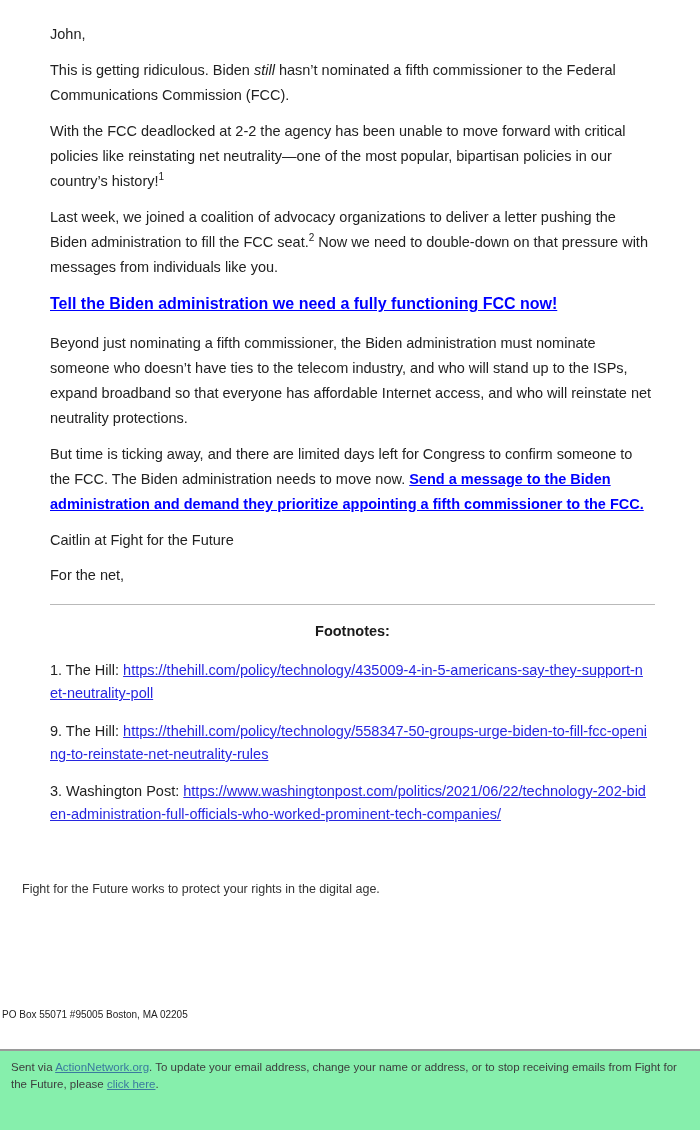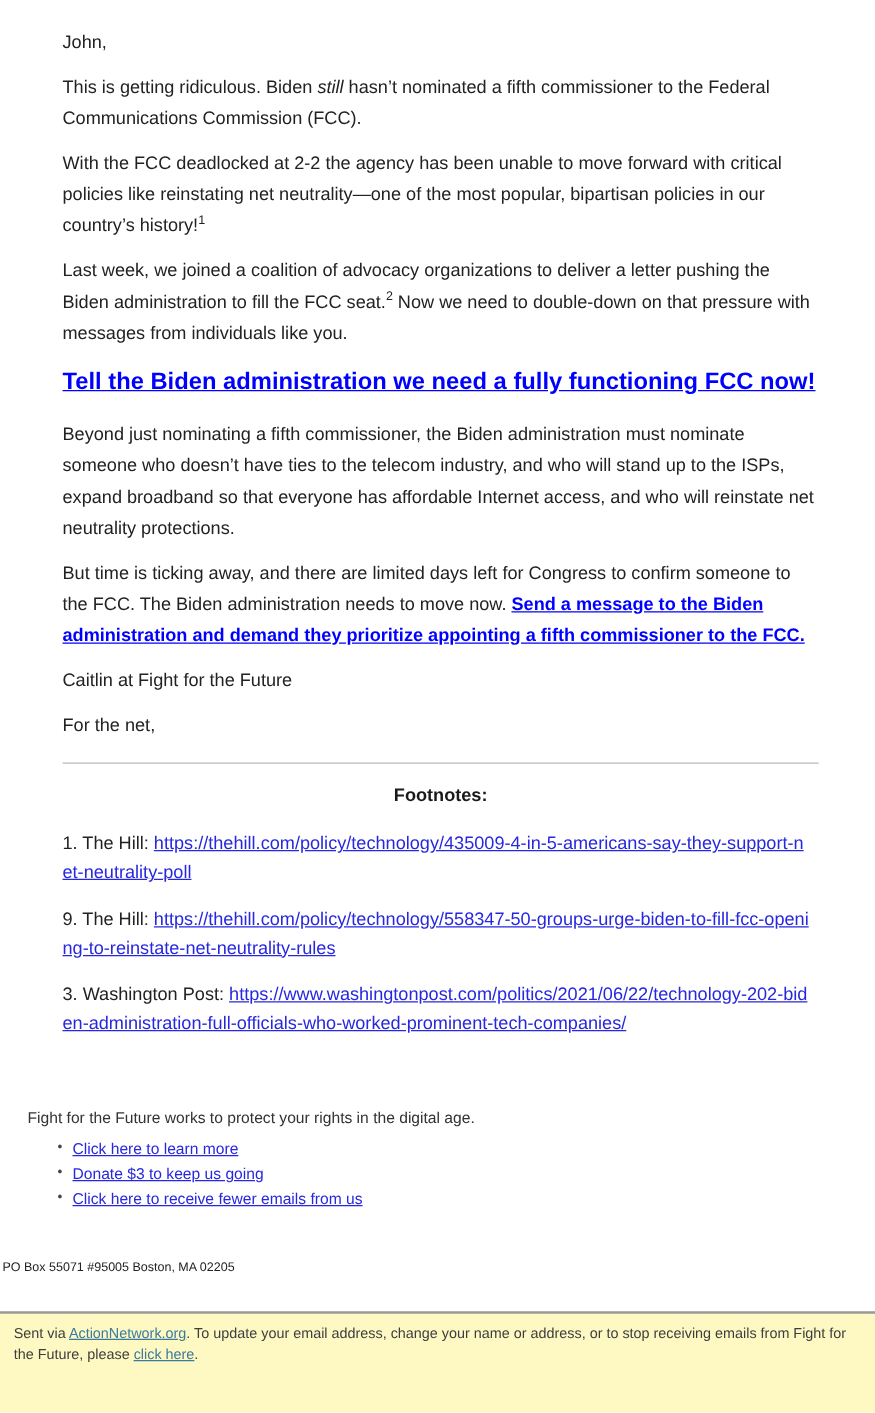--- a/index.html
+++ b/index.html
@@ -42,21 +42,21 @@
     line-height: 0;
   }
 
   em.ital {
     font-style: italic;
   }
 
   
   .cta-block {
     margin: 0 0 13px 0;
-    font-size: 19px;
+    font-size: 16px;
     line-height: 1.72;
   }
   a.cta {
     color: #0000ff;
     font-weight: bold;
     text-decoration: underline;
   }
   a.cta-inline {
     color: #0000ff;
     font-weight: bold;
@@ -142,21 +142,21 @@
     line-height: 1.4;
     white-space: nowrap;
   }
 
   .action-bar {
     position: absolute;
     left: 0;
     top: 1049px;
     width: 700px;
     height: 81px;
-    background: #fef9c3;
+    background: #86efac;
     border-top: 2px solid #9a9a9a;
     box-sizing: border-box;
   }
   .action-bar-text {
     padding: 8px 18px 0 11px;
     font-size: 11.5px;
     line-height: 1.5;
     color: #3d3d3d;
   }
   .action-bar-text a {
@@ -214,31 +214,20 @@
     </p>
 
     <p class="footnote">
       <span>3. Washington Post: </span><a class="ref-link" href="#">https://www.washingtonpost.com/politics/2021/06/22/technology-202-biden-administration-full-officials-who-worked-prominent-tech-companies/</a>
     </p>
 
   </div>
 
   <div class="org-footer">
     <p class="org-line">Fight for the Future works to protect your rights in the digital age.</p>
-    <ul class="footer-links">
-      <li>
-        <a href="#">Click here to learn more</a>
-      </li>
-      <li>
-        <a href="#">Donate $3 to keep us going</a>
-      </li>
-      <li>
-        <a href="#">Click here to receive fewer emails from us</a>
-      </li>
-    </ul>
   </div>
 
 </div>
 
 <div class="postal">PO Box 55071 #95005 Boston, MA 02205</div>
 
 <div class="action-bar">
   <div class="action-bar-text">
     <span>Sent via </span><a href="#">ActionNetwork.org</a><span>. To update your email address, change your name or address, or to stop receiving emails from Fight for the Future, please </span><a href="#">click here</a><span>.</span>
   </div>

